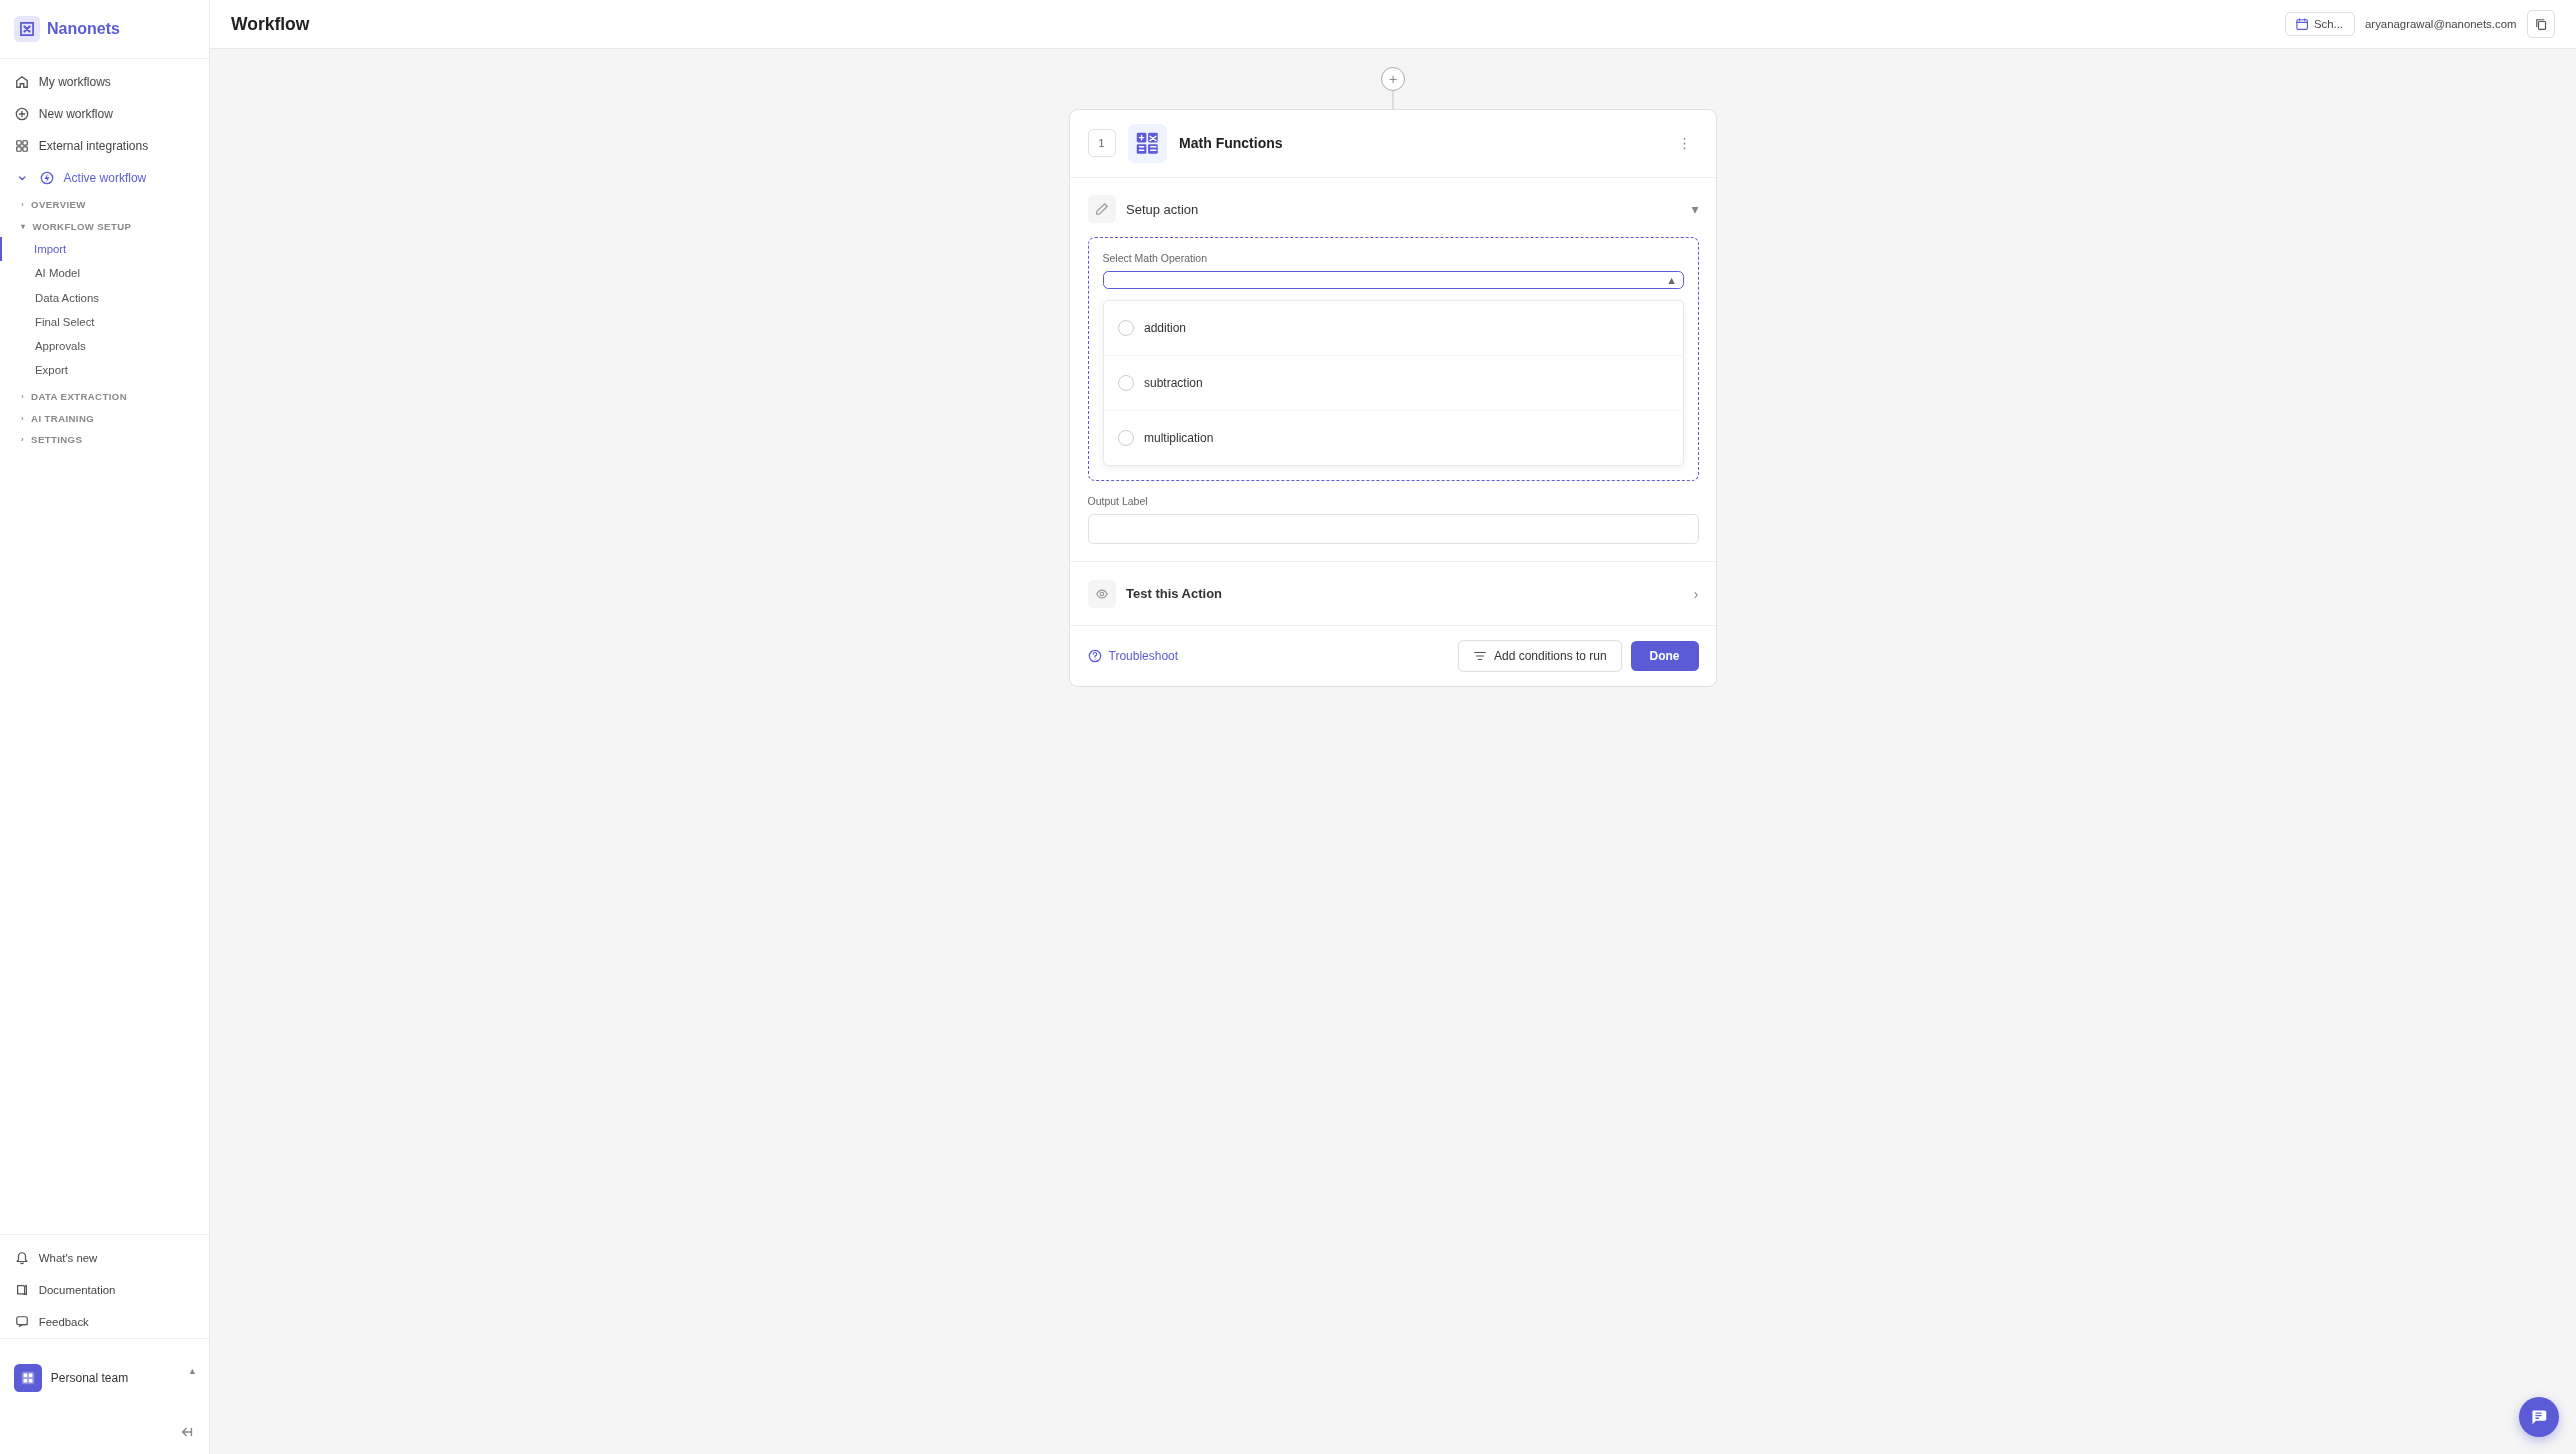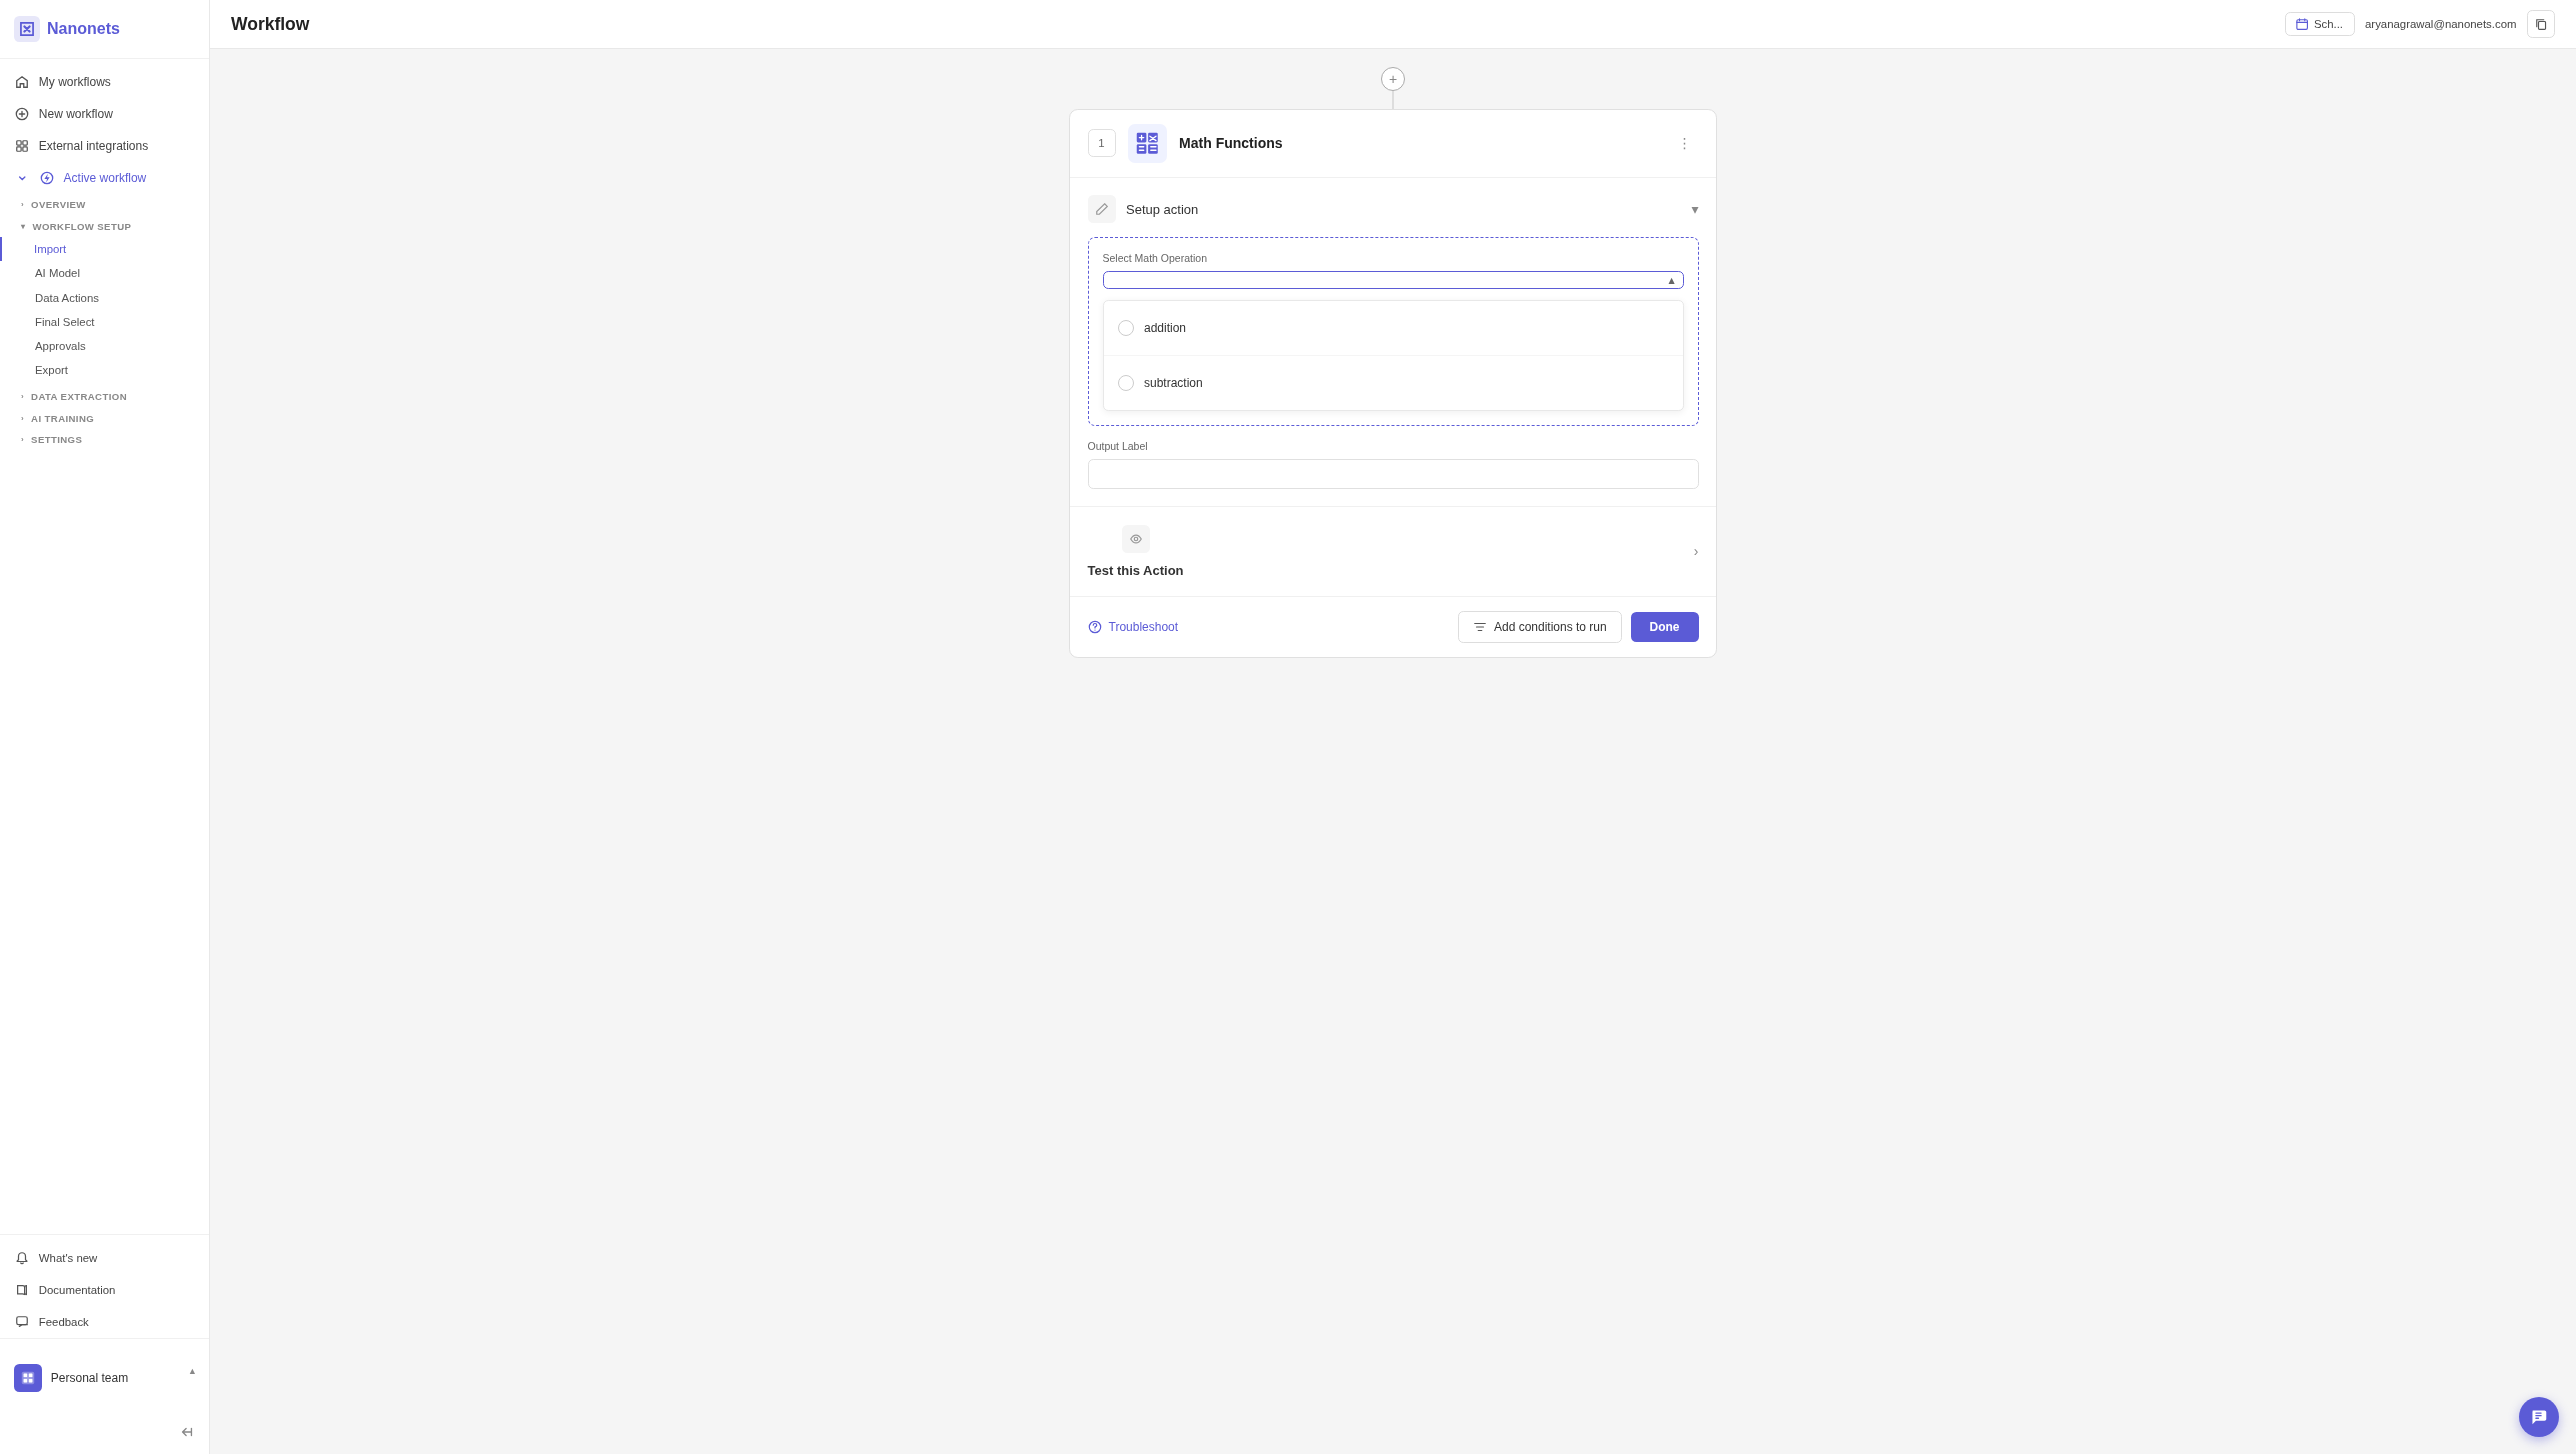--- a/index.html
+++ b/index.html
@@ -455,21 +455,20 @@
     .test-header {
       display: flex;
       align-items: center;
       justify-content: space-between;
     }
 
     .test-title-group {
       display: flex;
       align-items: center;
       gap: 10.5px;
-      flex-direction: column;
     }
 
     .test-icon {
       width: 28px;
       height: 28px;
       background: #f5f5f5;
       border-radius: 5.3px;
       display: flex;
       align-items: center;
       justify-content: center;
@@ -802,20 +801,24 @@
 
             <div class="options-list">
               <div class="option-item">
                 <div class="radio-circle"></div>
                 <span>addition</span>
               </div>
               <div class="option-item">
                 <div class="radio-circle"></div>
                 <span>subtraction</span>
               </div>
+              <div class="option-item">
+                <div class="radio-circle"></div>
+                <span>multiplication</span>
+              </div>
             </div>
           </div>
 
           <div class="output-section">
             <div class="field-label">Output Label</div>
             <input type="text" class="output-input" placeholder="" style="">
           </div>
         </div>
 
         <div class="test-section">

